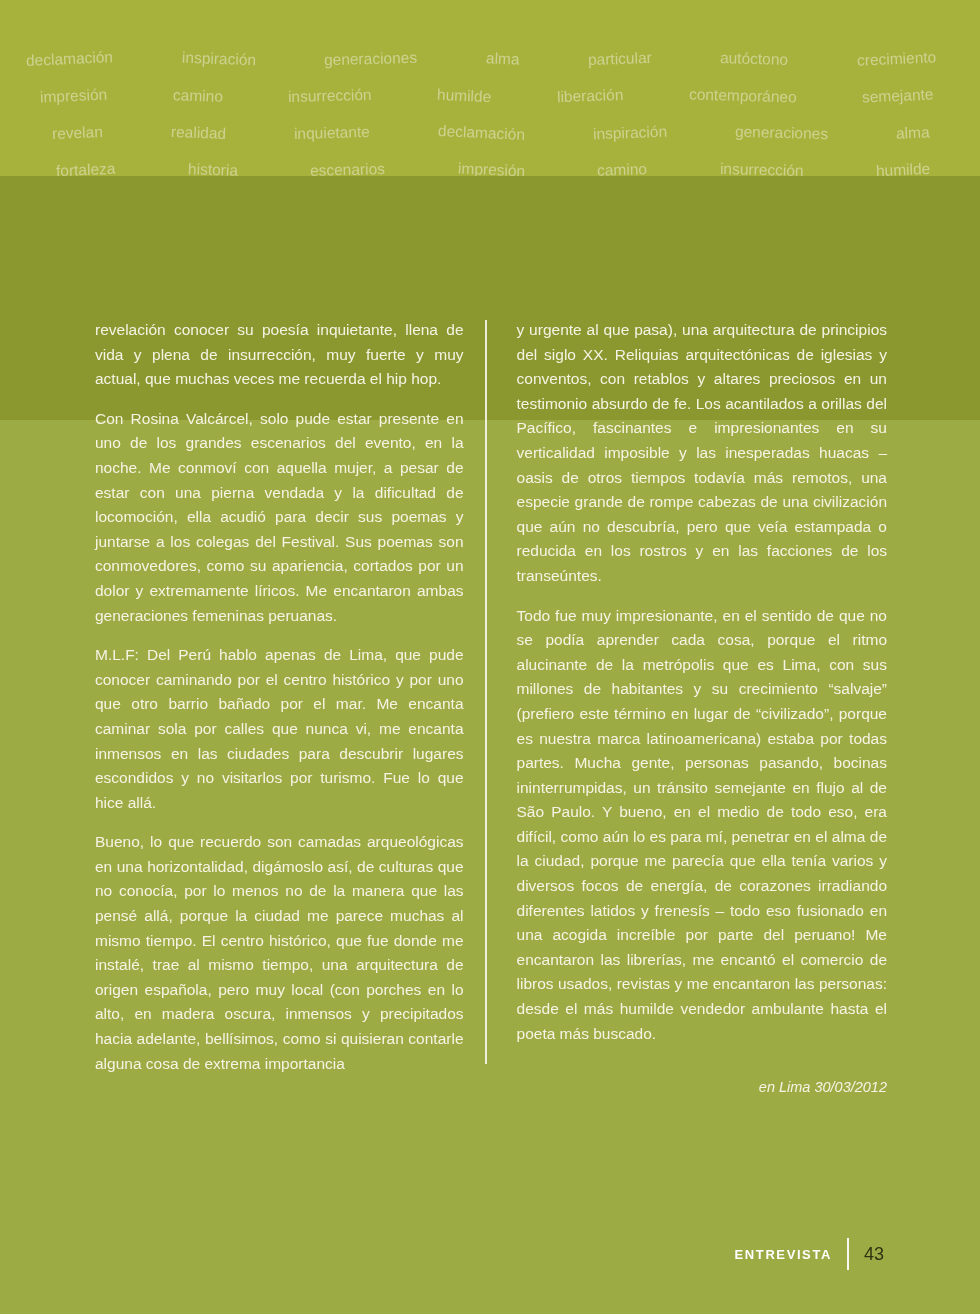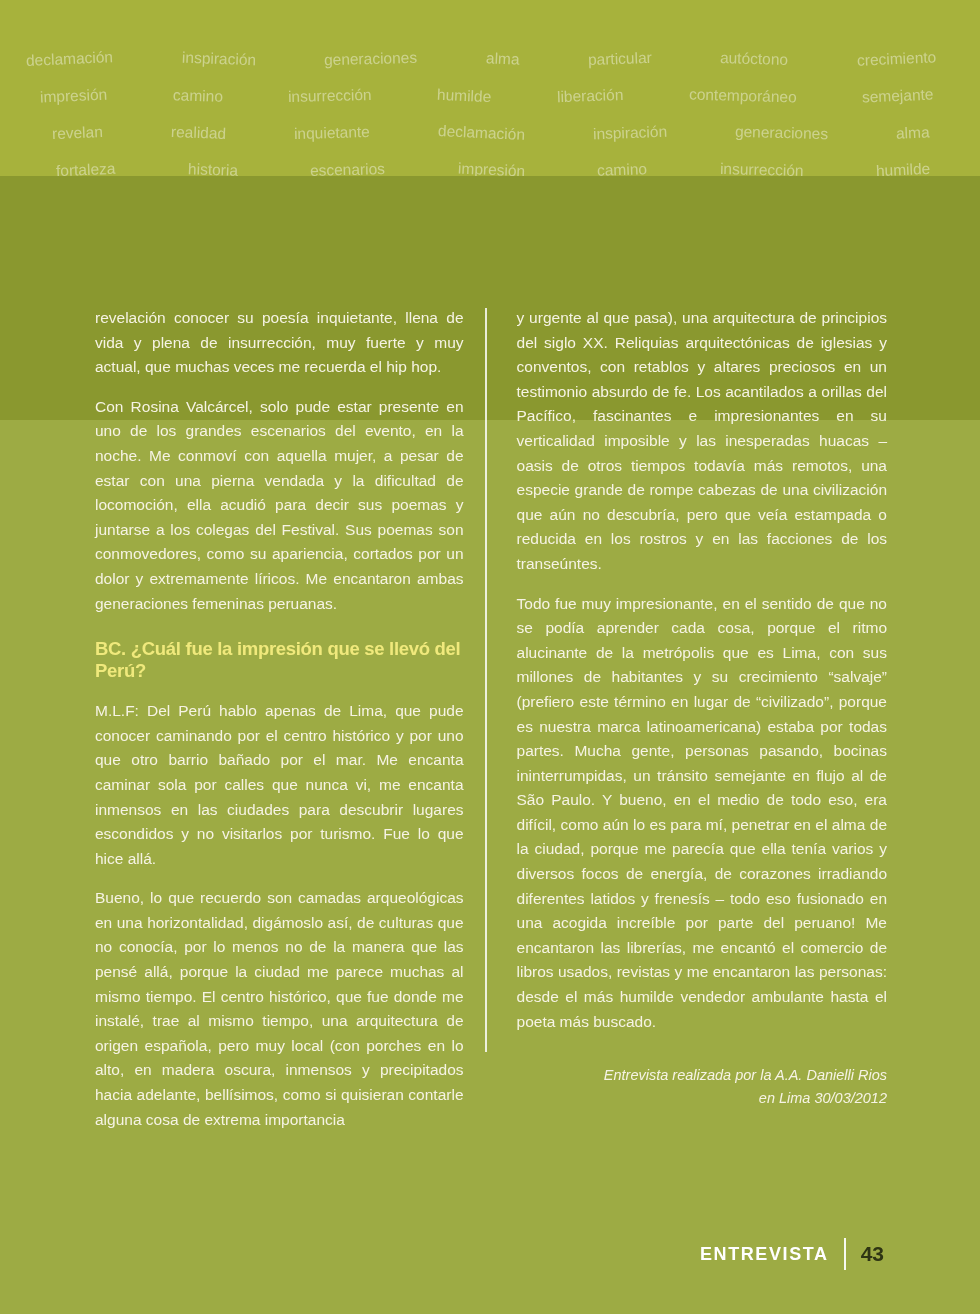--- a/index.html
+++ b/index.html
@@ -28,21 +28,21 @@
   }
   .row-0{padding:0 44px 0 26px;}
   .row-1{padding:0 46px 0 40px;}
   .row-2{padding:0 50px 0 52px;}
   .row-3{padding:0 50px 0 56px;}
   .cloud-word{display:inline-block;white-space:nowrap;}
   .dark-band{
     position:absolute;top:176px;left:0;width:980px;height:244px;
     background:var(--dark-band);
   }
-  .content{position:absolute;left:95px;top:306px;width:792px;}
+  .content{position:absolute;left:95px;top:318px;width:792px;}
   .columns{display:flex;}
   .col-left{width:375px;}
   .col-right{width:377px;margin-left:53px;}
   .divider{
     position:absolute;left:390px;top:2px;width:2px;height:744px;
     background:rgba(255,255,255,0.82);
   }
   p.body-text{
     margin:0 0 15px 0;font-size:15.5px;line-height:24.6px;
     color:var(--body-text);text-align:justify;
@@ -54,27 +54,27 @@
   .answer-label{font-weight:normal;}
   .attribution{
     margin-top:30px;text-align:right;font-style:italic;
     font-size:14.5px;line-height:23px;color:var(--body-text);
   }
   .footer{
     position:absolute;top:1238px;right:96px;
     display:flex;align-items:center;
   }
   .footer-label{
-    color:#ffffff;font-size:18px;font-weight:bold;letter-spacing:1.6px;
+    color:#ffffff;font-size:13px;font-weight:bold;letter-spacing:1.6px;
   }
   .footer-bar{
     width:2px;height:32px;background:rgba(255,255,255,0.92);margin:0 15px;
   }
   .footer-num{
-    color:var(--page-number);font-size:21px;font-weight:bold;
+    color:var(--page-number);font-size:18px;font-weight:normal;
   }
 </style>
 </head>
 <body>
 
 <div class="top-strip">
   <div class="cloud">
     <div class="cloud-row row-0">
         <span class="cloud-word" style="transform: rotate(-2.5deg);">declamación</span>
         <span class="cloud-word" style="transform: rotate(2deg);">inspiración</span>
@@ -115,32 +115,30 @@
 </div>
 
 <div class="dark-band"></div>
 
 <div class="content">
   <div class="divider"></div>
   <div class="columns">
     <div class="col-left">
       <p class="body-text">revelación conocer su poesía inquietante, llena de vida y plena de insurrección, muy fuerte y muy actual, que muchas veces me recuerda el hip hop.</p>
       <p class="body-text">Con Rosina Valcárcel, solo pude estar presente en uno de los grandes escenarios del evento, en la noche. Me conmoví con aquella mujer, a pesar de estar con una pierna vendada y la dificultad de locomoción, ella acudió para decir sus poemas y juntarse a los colegas del Festival. Sus poemas son conmovedores, como su apariencia, cortados por un dolor y extremamente líricos. Me encantaron ambas generaciones femeninas peruanas.</p>
-      <div class="question">BC. ¿Cuál fue la impresión que se llevó del Perú?</div>
       <p class="body-text">
         <span class="answer-label">M.L.F:</span>
         <span>Del Perú hablo apenas de Lima, que pude conocer caminando por el centro histórico y por uno que otro barrio bañado por el mar. Me encanta caminar sola por calles que nunca vi, me encanta inmensos en las ciudades para descubrir lugares escondidos y no visitarlos por turismo. Fue lo que hice allá.</span>
       </p>
       <p class="body-text">Bueno, lo que recuerdo son camadas arqueológicas en una horizontalidad, digámoslo así, de culturas que no conocía, por lo menos no de la manera que las pensé allá, porque la ciudad me parece muchas al mismo tiempo. El centro histórico, que fue donde me instalé, trae al mismo tiempo, una arquitectura de origen española, pero muy local (con porches en lo alto, en madera oscura, inmensos y precipitados hacia adelante, bellísimos, como si quisieran contarle alguna cosa de extrema importancia</p>
     </div>
     <div class="col-right">
       <p class="body-text">y urgente al que pasa), una arquitectura de principios del siglo XX. Reliquias arquitectónicas de iglesias y conventos, con retablos y altares preciosos en un testimonio absurdo de fe. Los acantilados a orillas del Pacífico, fascinantes e impresionantes en su verticalidad imposible y las inesperadas huacas – oasis de otros tiempos todavía más remotos, una especie grande de rompe cabezas de una civilización que aún no descubría, pero que veía estampada o reducida en los rostros y en las facciones de los transeúntes.</p>
       <p class="body-text">Todo fue muy impresionante, en el sentido de que no se podía aprender cada cosa, porque el ritmo alucinante de la metrópolis que es Lima, con sus millones de habitantes y su crecimiento “salvaje” (prefiero este término en lugar de “civilizado”, porque es nuestra marca latinoamericana) estaba por todas partes. Mucha gente, personas pasando, bocinas ininterrumpidas, un tránsito semejante en flujo al de São Paulo. Y bueno, en el medio de todo eso, era difícil, como aún lo es para mí, penetrar en el alma de la ciudad, porque me parecía que ella tenía varios y diversos focos de energía, de corazones irradiando diferentes latidos y frenesís – todo eso fusionado en una acogida increíble por parte del peruano! Me encantaron las librerías, me encantó el comercio de libros usados, revistas y me encantaron las personas: desde el más humilde vendedor ambulante hasta el poeta más buscado.</p>
       <div class="attribution">
-        <div>Entrevista realizada por la A.A. Danielli Rios</div>
         <div>en Lima 30/03/2012</div>
       </div>
     </div>
   </div>
 </div>
 
 <div class="footer">
   <span class="footer-label">ENTREVISTA</span>
   <span class="footer-bar"></span>
   <span class="footer-num">43</span>

